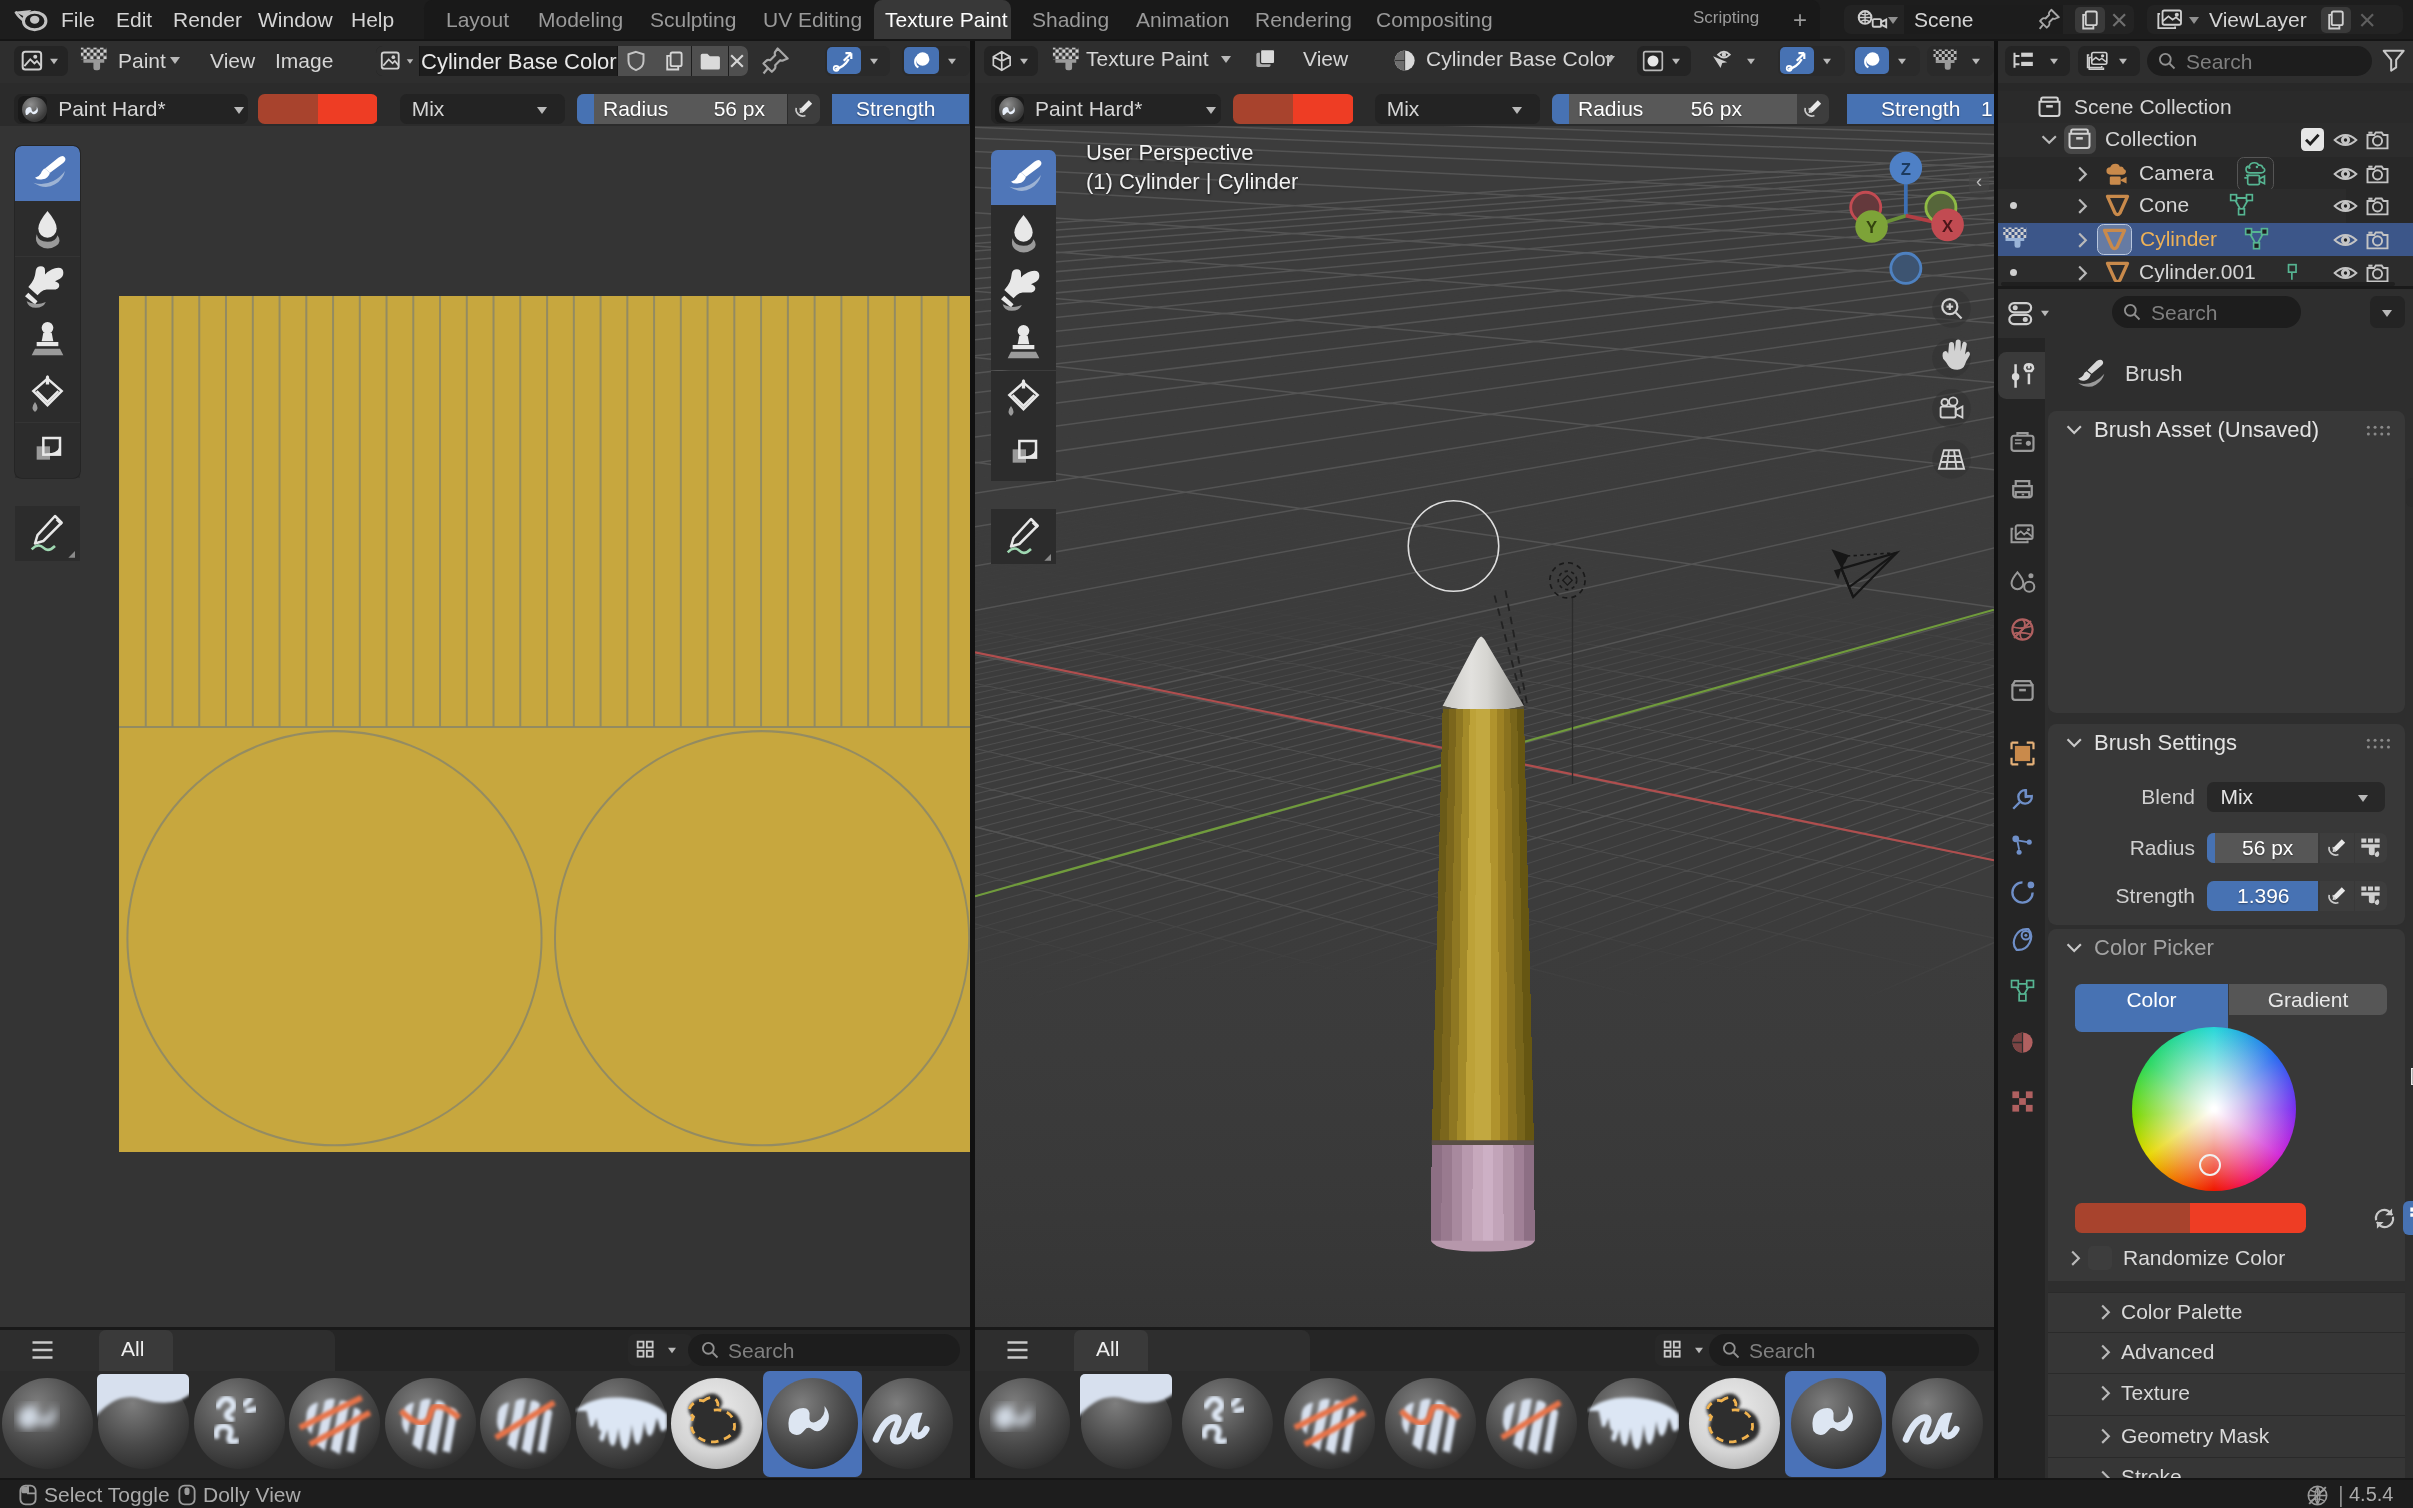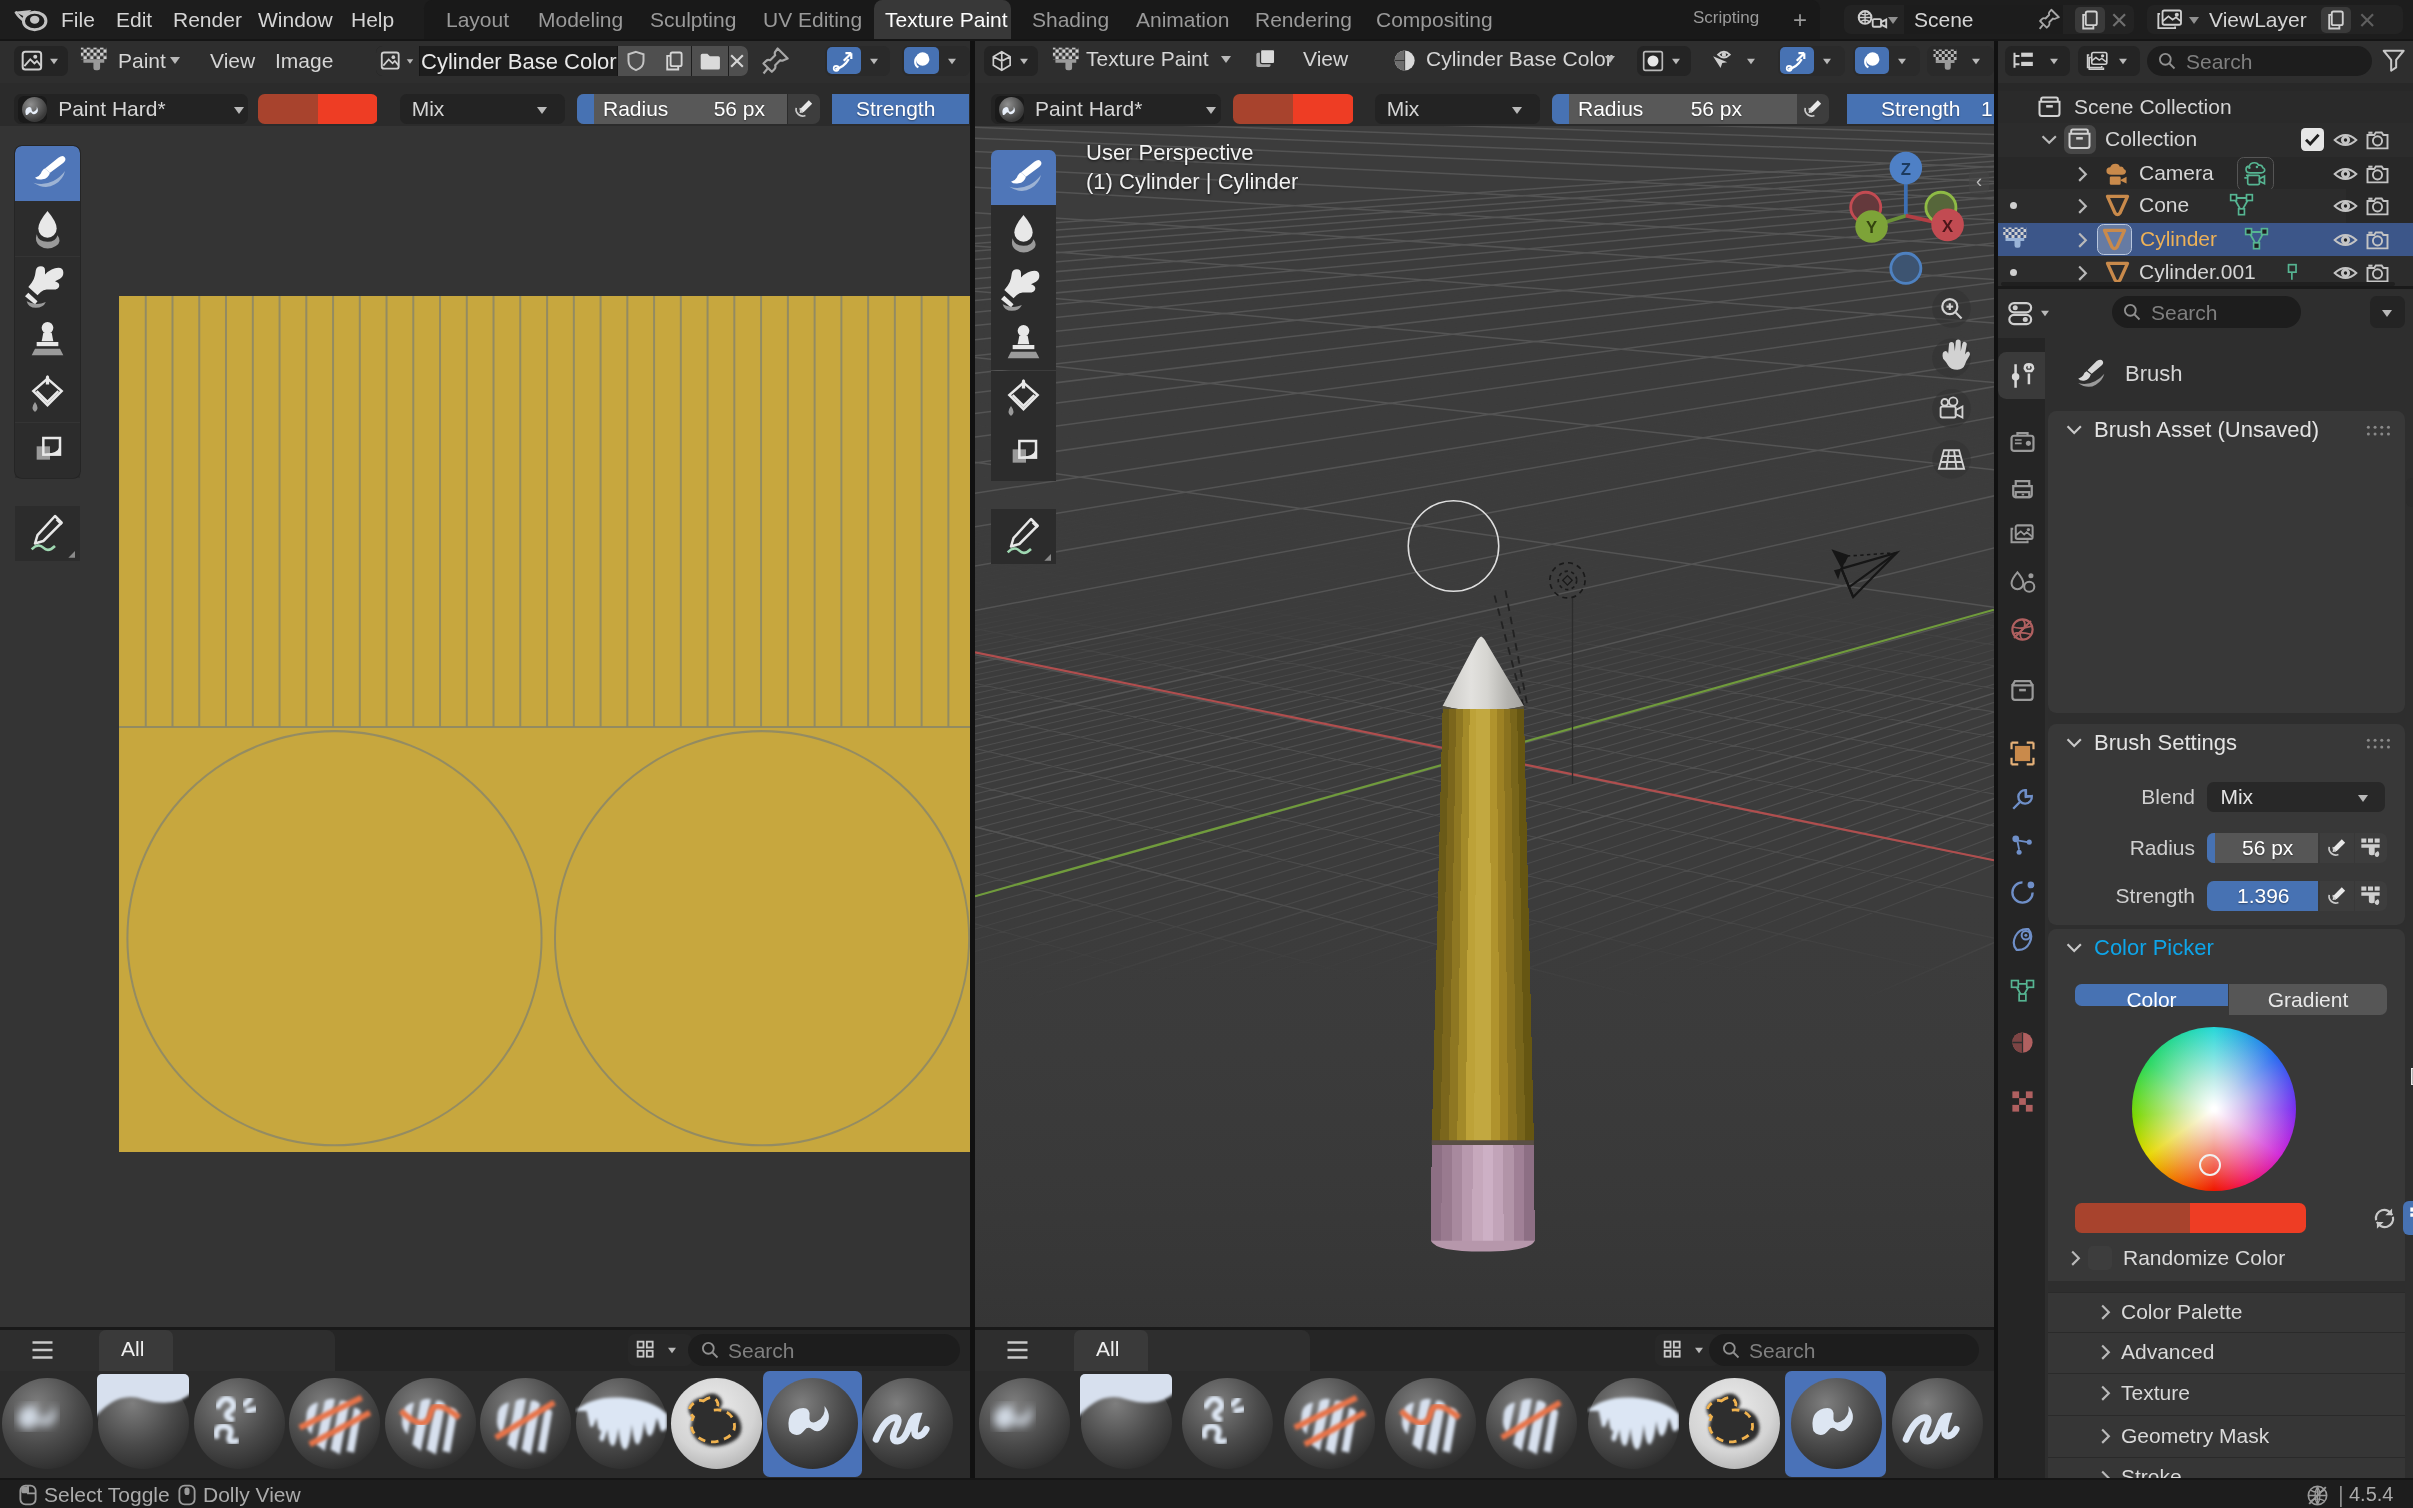--- a/index.html
+++ b/index.html
@@ -1212,22 +1212,22 @@
           <path d="M4 10 h22 v4 h-6 v6 q0 3-3 3 h-1 q-3 0-3-3 v-6 h-9z" fill="#cfcfcf"></path>
           <path d="M24 18 q3 4 0 7 q-4 1-4-3 q0-2 4-4z" fill="#cfcfcf"></path>
         </svg>
       </div>
   </div>
 
   <div class="abs" style="left:50px;top:642px;width:357px;height:352px;background:#383838;border-radius:8.4px 8.4px 0 0;">
     <svg class="abs" style="left:17px;top:11.7px" width="18.4" height="15" viewBox="0 0 22 18">
         <path d="M3 4 L11 12 L19 4" stroke="#c9c9c9" stroke-width="2.6" fill="none"></path>
       </svg>
-    <div class="abs" style="left:46px;top:5.9px;color:#0ea5e9;font-size:22px;">Color Picker</div>
-    <div class="abs" style="left:27px;top:55px;width:153px;height:22px;background:#4772b3;border-radius:6.7px 0 0 6.7px;text-align:center;"><span style="color:#fff;font-size:21px;line-height:31px;">Color</span></div>
+    <div class="abs" style="left:46px;top:5.9px;color:#a3a3a3;font-size:22px;">Color Picker</div>
+    <div class="abs" style="left:27px;top:55px;width:153px;height:48px;background:#4772b3;border-radius:6.7px 0 0 6.7px;text-align:center;"><span style="color:#fff;font-size:21px;line-height:31px;">Color</span></div>
     <div class="abs" style="left:181px;top:55px;width:158px;height:31px;background:#565656;border-radius:0 6.7px 6.7px 0;text-align:center;"><span style="color:#e8e8e8;font-size:21px;line-height:31px;">Gradient</span></div>
     <div class="abs" style="left:84px;top:98px;width:164px;height:164px;border-radius:50%;background:conic-gradient(from 0deg, #27d8d8, #2a6bf0 50deg, #7a2df0 90deg, #d028d8 125deg, #f01868 155deg, #f01800 180deg, #f07800 210deg, #e8d800 235deg, #7ad800 265deg, #28d860 305deg, #27d8d8 360deg);"></div>
     <div class="abs" style="left:84px;top:98px;width:164px;height:164px;border-radius:50%;background:radial-gradient(circle, #fff 2%, rgba(246,244,240,0.72) 26%, rgba(255,255,255,0.0) 70%);"></div>
     <div class="abs" style="left:151px;top:225px;width:22px;height:22px;border-radius:50%;border:2.1px solid #f0f0f0;"></div>
 
     <div class="abs" style="left:363px;top:139px;width:30px;height:17px;background:#b8b8b8;border:1.7px solid #e8e8e8;"></div>
     <div class="abs" style="left:27px;top:274px;width:115px;height:30px;background:#a8432d;border-radius:6.7px 0 0 6.7px;"></div>
     <div class="abs" style="left:142px;top:274px;width:116px;height:30px;background:#ee3d24;border-radius:0 6.7px 6.7px 0;"></div>
     <svg class="abs" style="left:323px;top:276px" width="27" height="27" viewBox="0 0 32 32">
         <path d="M6 18 a10 10 0 0 1 19-6 M26 14 a10 10 0 0 1 -19 6" fill="none" stroke="#c9c9c9" stroke-width="2.6"></path>

